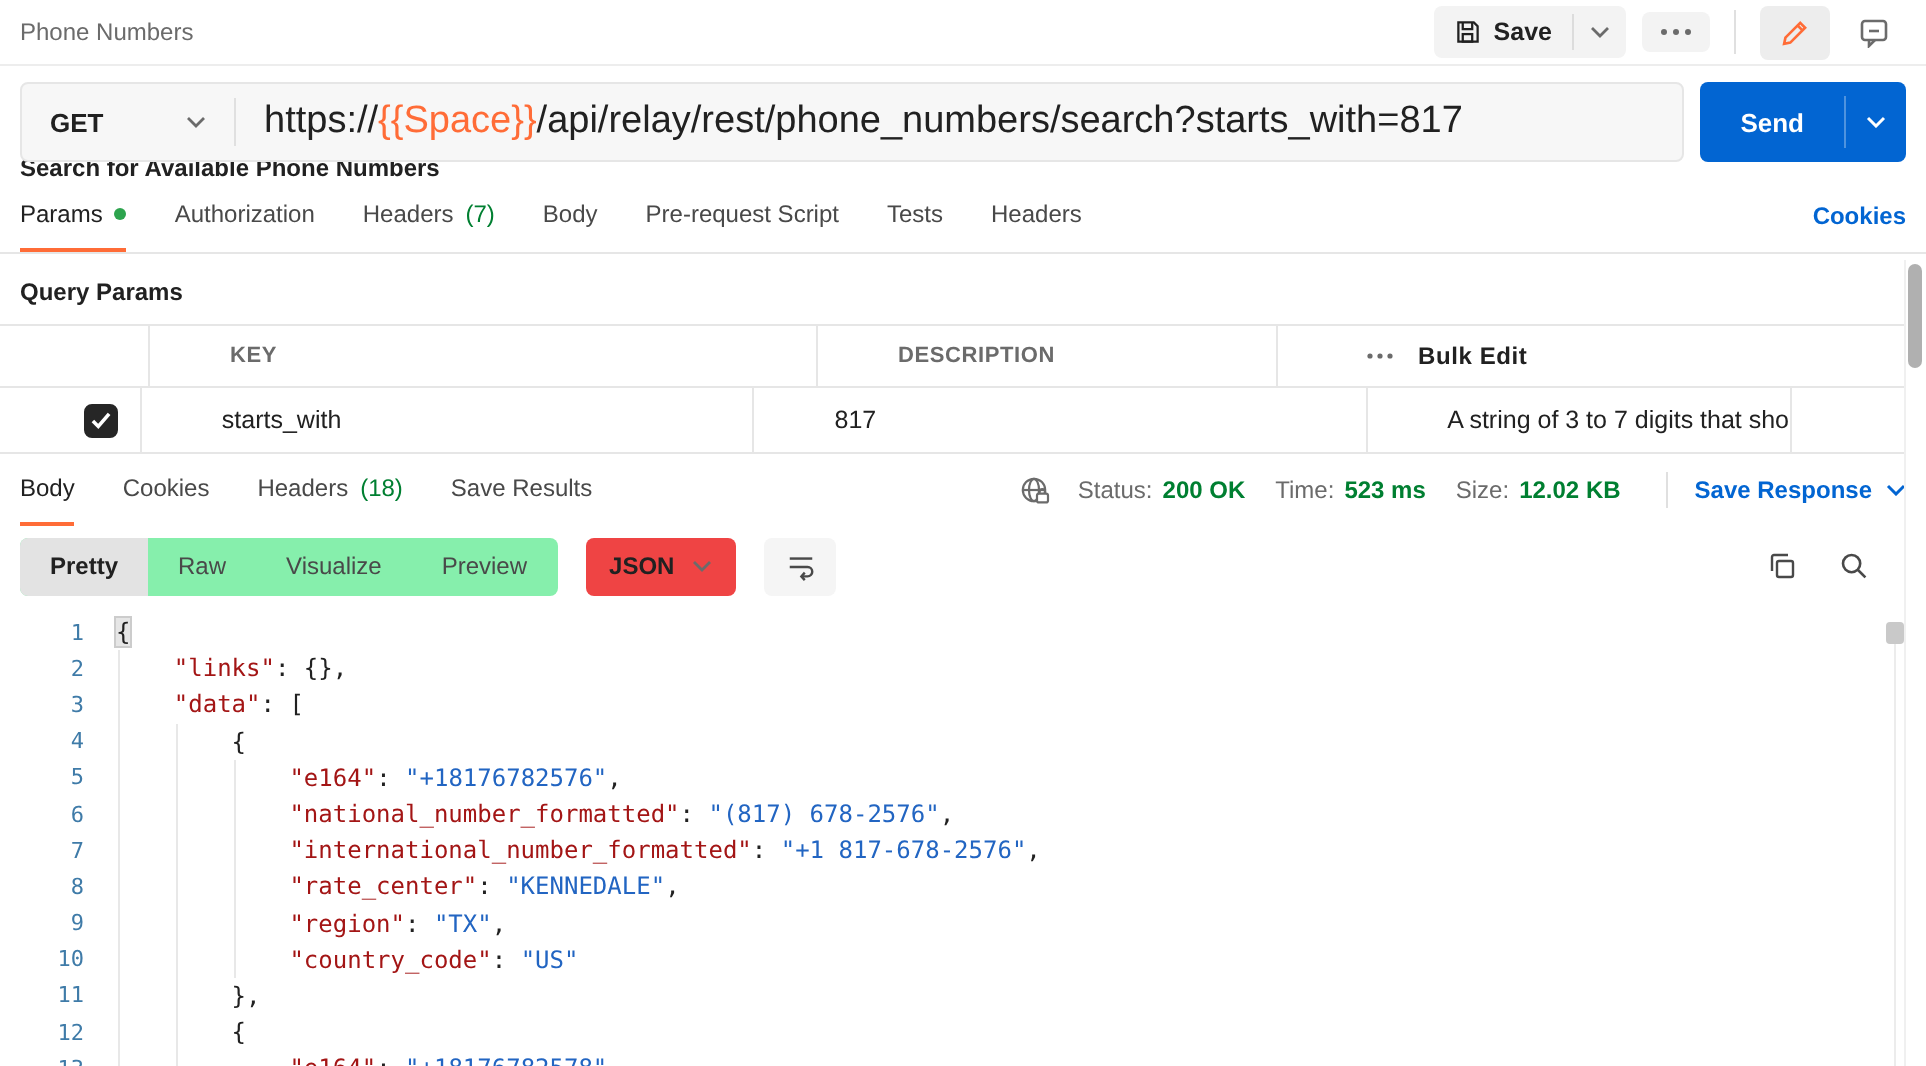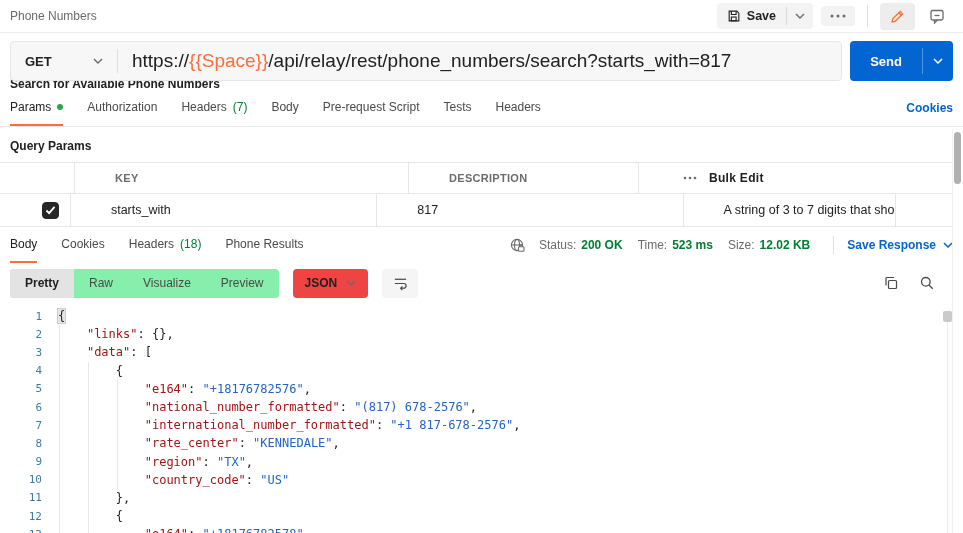--- a/index.html
+++ b/index.html
@@ -259,21 +259,21 @@
       <span>Body</span>
     </div>
     <div class="tab">
       <span>Cookies</span>
     </div>
     <div class="tab">
       <span>Headers</span>
       <span class="count">(18)</span>
     </div>
     <div class="tab">
-      <span>Phone Results</span>
+      <span>Save Results</span>
     </div>
     <div class="resp-meta-right">
       <span style="margin-right:8px">
         <svg width="17" height="17" viewBox="0 0 17 17" fill="none" stroke="#6b6b6b" stroke-width="1.1">
           <circle cx="8" cy="8" r="5.6"></circle>
           <ellipse cx="8" cy="8" rx="2.5" ry="5.6"></ellipse>
           <path d="M2.5 8h11"></path>
           <rect x="9.5" y="9.8" width="5.5" height="4.4" rx="1" fill="#ffffff"></rect>
           <path d="M10.8 9.8V9a1.4 1.4 0 012.8 0v.8"></path>
         </svg>

